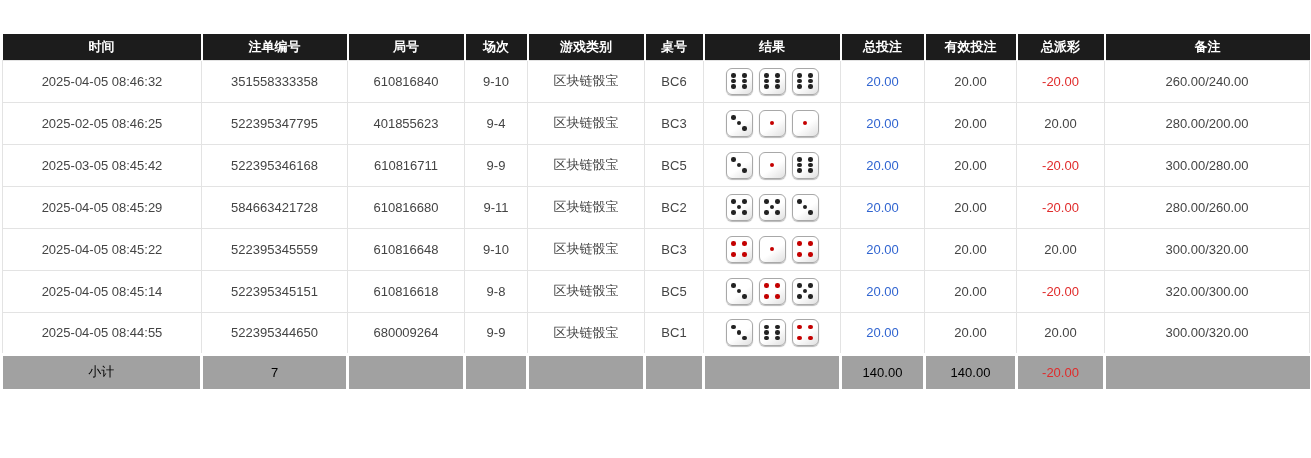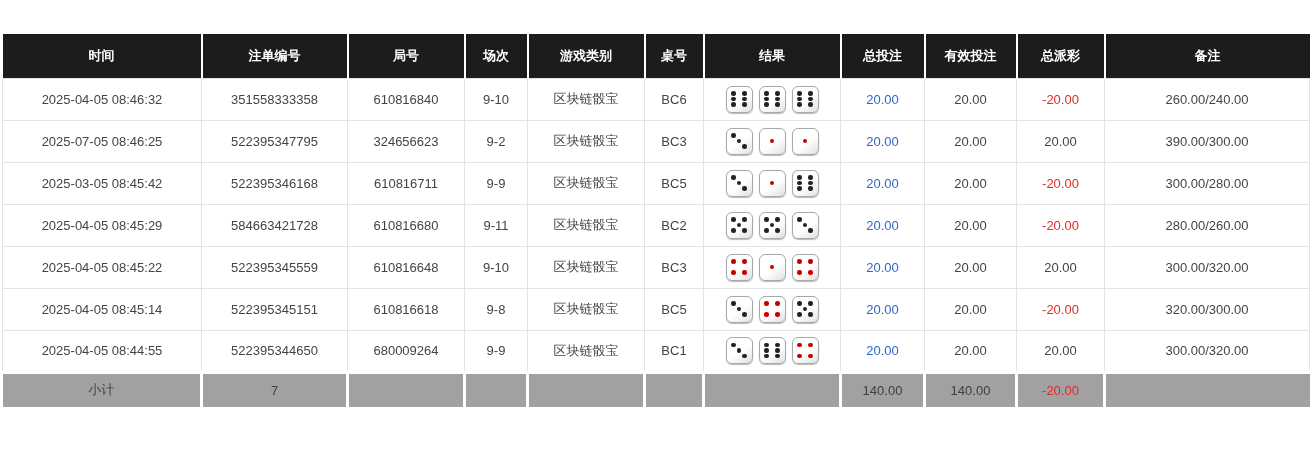--- a/index.html
+++ b/index.html
@@ -3,35 +3,35 @@
 <meta charset="utf-8">
 <style>
   * { box-sizing: border-box; margin: 0; padding: 0; }
   html, body { background: #fff; width: 1311px; height: 458px; overflow: hidden; }
   body { font-family: "Liberation Sans", "DejaVu Sans", sans-serif; }
   .wrap { margin: 34px 2px 0 2px; }
   table { border-collapse: collapse; table-layout: fixed; width: 1307px; }
   
   thead th {
     background: #1c1c1c; color: #fff; font-size: 13px; font-weight: bold;
-    height: 44px; text-align: center; border-right: 2px solid #fff;
+    height: 26px; text-align: center; border-right: 2px solid #fff;
     white-space: nowrap; overflow: hidden;
   }
   thead th:last-child { border-right: none; }
   
   tbody td {
     height: 42px; font-size: 13px; color: #444; text-align: center;
     border: 1px solid #e3e3e3; background: #fff; white-space: nowrap;
   }
   td.bet-total { color: #3064d0; cursor: pointer; }
   .neg { color: #e02b2b; }
   .pos { color: #444; }
   
   tfoot td {
-    height: 36px; font-size: 13px; color: #404040; text-align: center;
+    height: 36px; font-size: 13px; color: #000000; text-align: center;
     background: #a1a1a1; border: 3px solid #fff; border-left: none; border-right: 3px solid #fff;
   }
   tfoot td:last-child { border-right: none; }
   tfoot td.neg { color: #e02b2b; }
   
   .dice-wrap { display: flex; justify-content: center; align-items: center; gap: 6px; }
   .die {
     width: 27px; height: 27px; border-radius: 6px;
     background: linear-gradient(145deg, #ffffff 55%, #e0e0e0);
     border: 1px solid #a8a8a8;
@@ -158,24 +158,24 @@
               </div>
             </div>
           </td>
     <td class="bet-total">20.00</td>
     <td>20.00</td>
     <td class="neg">-20.00</td>
     <td>260.00/240.00</td>
   </tr>
 
   <tr>
-    <td>2025-07-05 08:46:25</td>
+    <td>2025-02-05 08:46:25</td>
     <td>522395347795</td>
-    <td>324656623</td>
-    <td>9-2</td>
+    <td>401855623</td>
+    <td>9-4</td>
     <td>区块链骰宝</td>
     <td>BC3</td>
     <td>
             <div class="dice-wrap">
               <div class="die">
                 <div class="cellp">
                   <div class="pip black"></div>
                 </div>
                 <div class="cellp"></div>
                 <div class="cellp"></div>
@@ -214,21 +214,21 @@
                 <div class="cellp"></div>
                 <div class="cellp"></div>
                 <div class="cellp"></div>
                 <div class="cellp"></div>
               </div>
             </div>
           </td>
     <td class="bet-total">20.00</td>
     <td>20.00</td>
     <td class="pos">20.00</td>
-    <td>390.00/300.00</td>
+    <td>280.00/200.00</td>
   </tr>
 
   <tr>
     <td>2025-03-05 08:45:42</td>
     <td>522395346168</td>
     <td>610816711</td>
     <td>9-9</td>
     <td>区块链骰宝</td>
     <td>BC5</td>
     <td>

